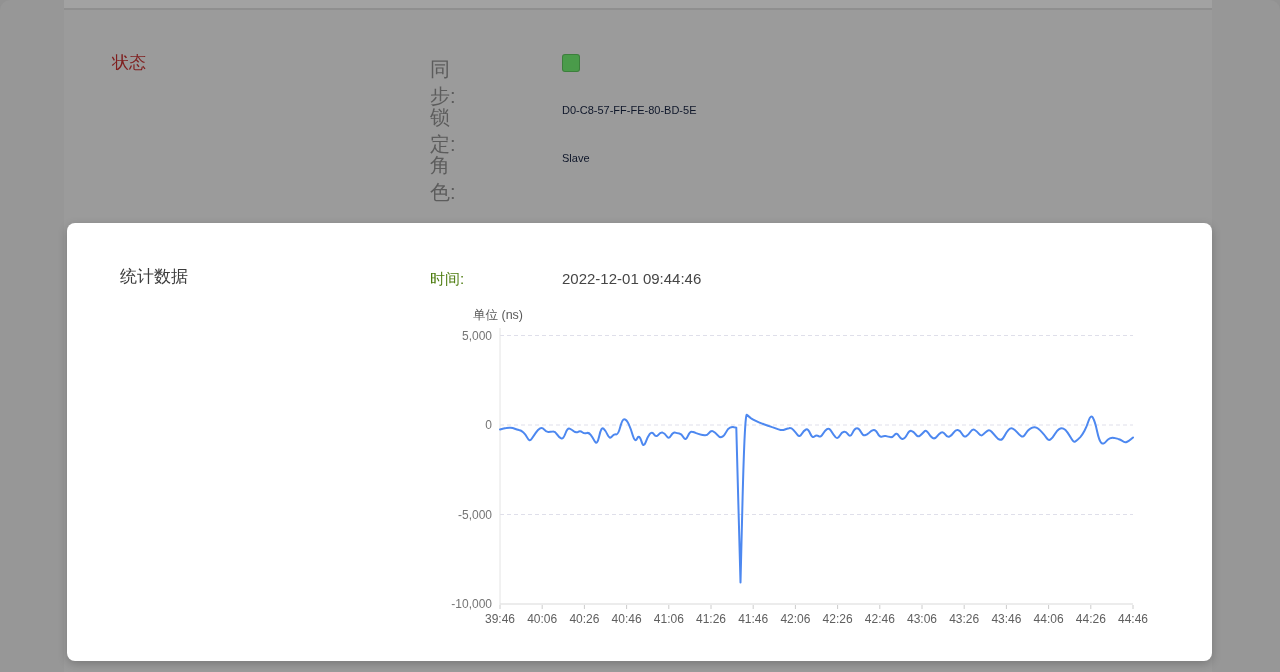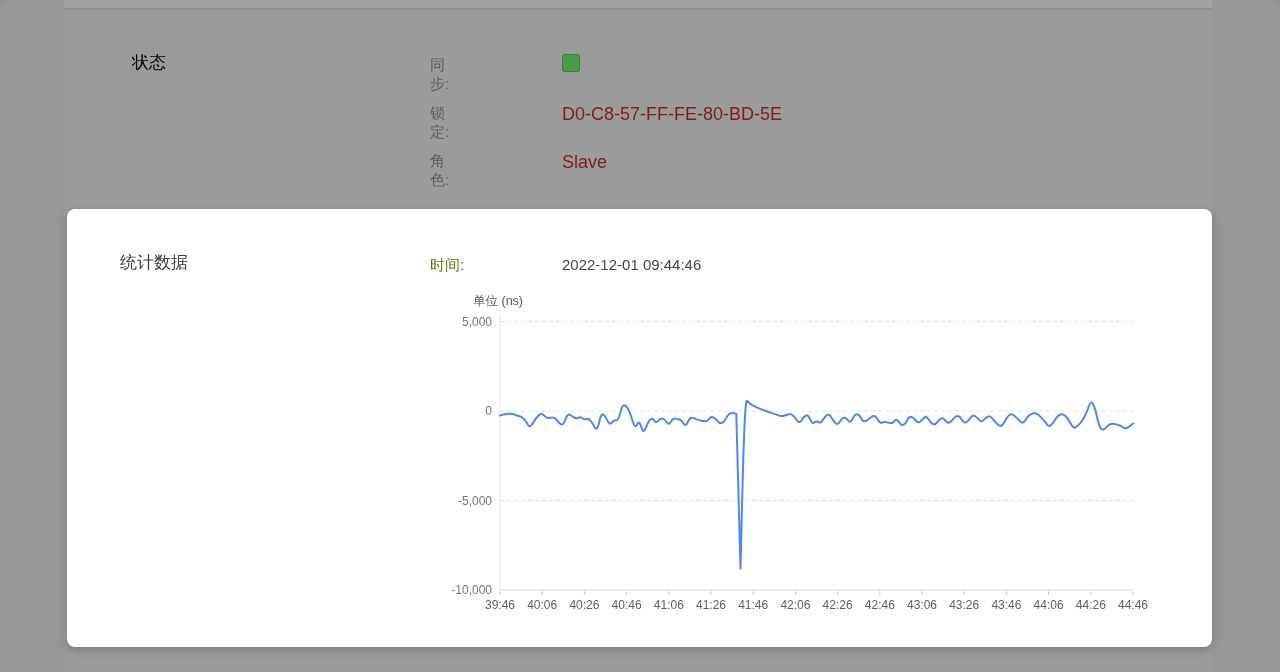--- a/index.html
+++ b/index.html
@@ -6,29 +6,29 @@
   html,body { width:1280px; height:672px; overflow:hidden; background:#929292;
               font-family:"Liberation Sans","DejaVu Sans",sans-serif; }
   #stage { position:absolute; inset:0; width:1280px; height:672px; }
 
   .window { position:absolute; inset:0; background:#979797; border-radius:10px 10px 0 0; }
   .content-col { position:absolute; left:64px; top:0; width:1148px; height:672px; background:#9b9b9b; }
   .top-strip { position:absolute; left:0; top:0; width:100%; height:10px;
                background:#a2a2a2; border-bottom:2px solid #8f8f8f; }
 
   
-  .dim-section-title { position:absolute; left:68px; top:51px; font-size:17px; color:#000000; }
+  .dim-section-title { position:absolute; left:48px; top:51px; font-size:17px; color:#7f1d1d; }
   .dim-row { position:absolute; left:366px; height:20px; }
-  .dim-row .flabel { position:absolute; left:0; top:0; font-size:15px; color:#5c5c5c; }
-  .dim-row .fvalue { position:absolute; left:132px; top:0; font-size:18px; color:#7f1d1d; white-space:nowrap; }
+  .dim-row .flabel { position:absolute; left:0; top:0; font-size:20px; color:#5c5c5c; }
+  .dim-row .fvalue { position:absolute; left:132px; top:0; font-size:11px; color:#0f172a; white-space:nowrap; }
   .indicator { position:absolute; left:132px; top:-2px; width:18px; height:18px;
                border-radius:3px; border:1px solid rgba(0,0,0,0.18); }
 
   
-  .card { position:absolute; left:67px; top:209px; width:1145px; height:438px;
+  .card { position:absolute; left:67px; top:223px; width:1145px; height:438px;
           background:#ffffff; border-radius:8px; box-shadow:0 3px 10px rgba(0,0,0,0.22); }
   .card-title { position:absolute; left:53px; top:42px; font-size:17px; color:#3c3c3c; }
   .card-row-label { position:absolute; left:363px; top:47px; font-size:15px; color:#4d7c0f; }
   .card-row-value { position:absolute; left:495px; top:47px; font-size:15px; color:#464646; white-space:nowrap; }
 
   .chart-wrap { position:absolute; left:373px; top:79px; width:720px; height:340px; }
   svg text { font-family:"Liberation Sans","DejaVu Sans",sans-serif; }
 </style>
 </head>
 <body>

